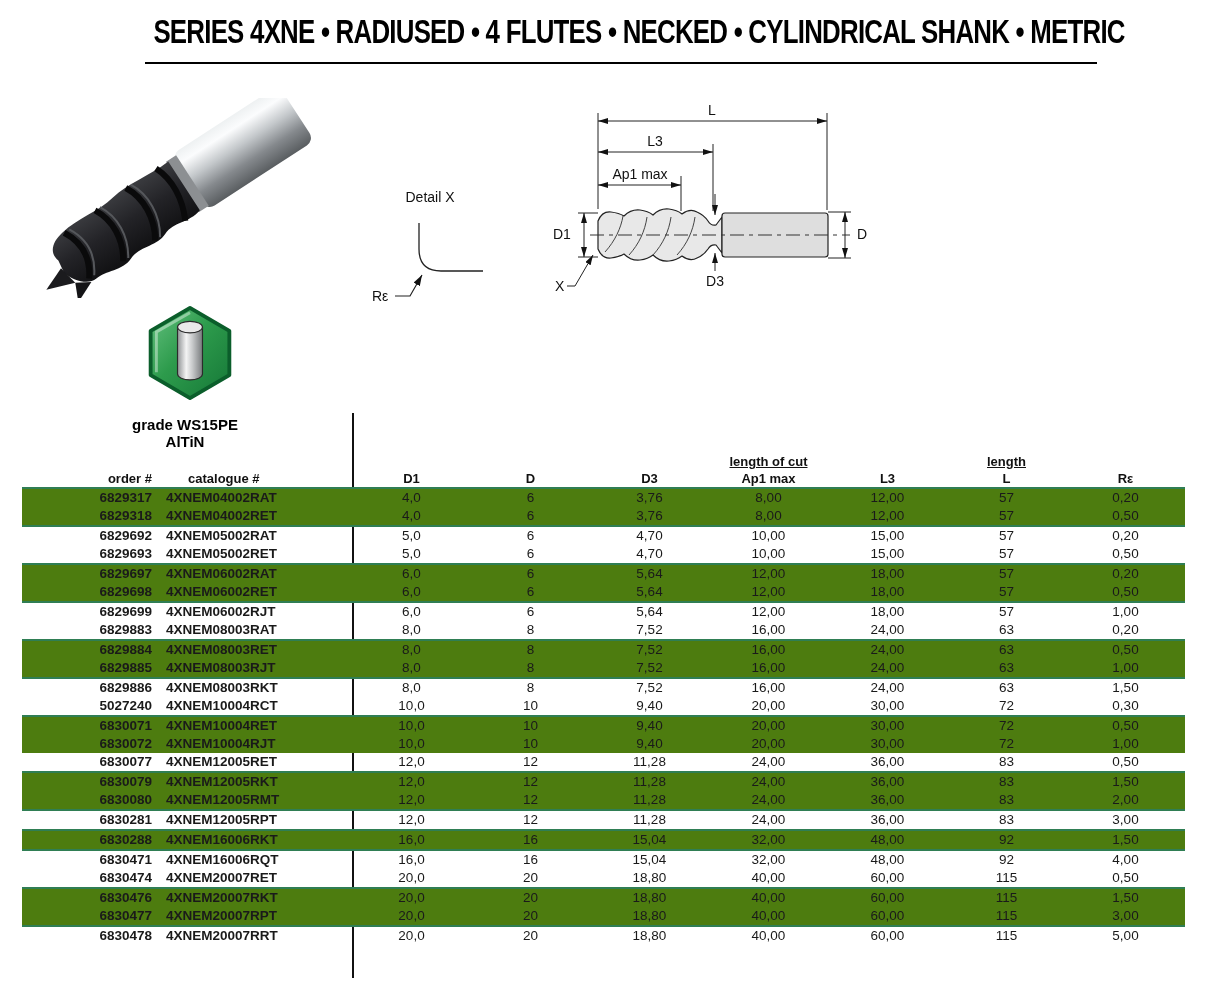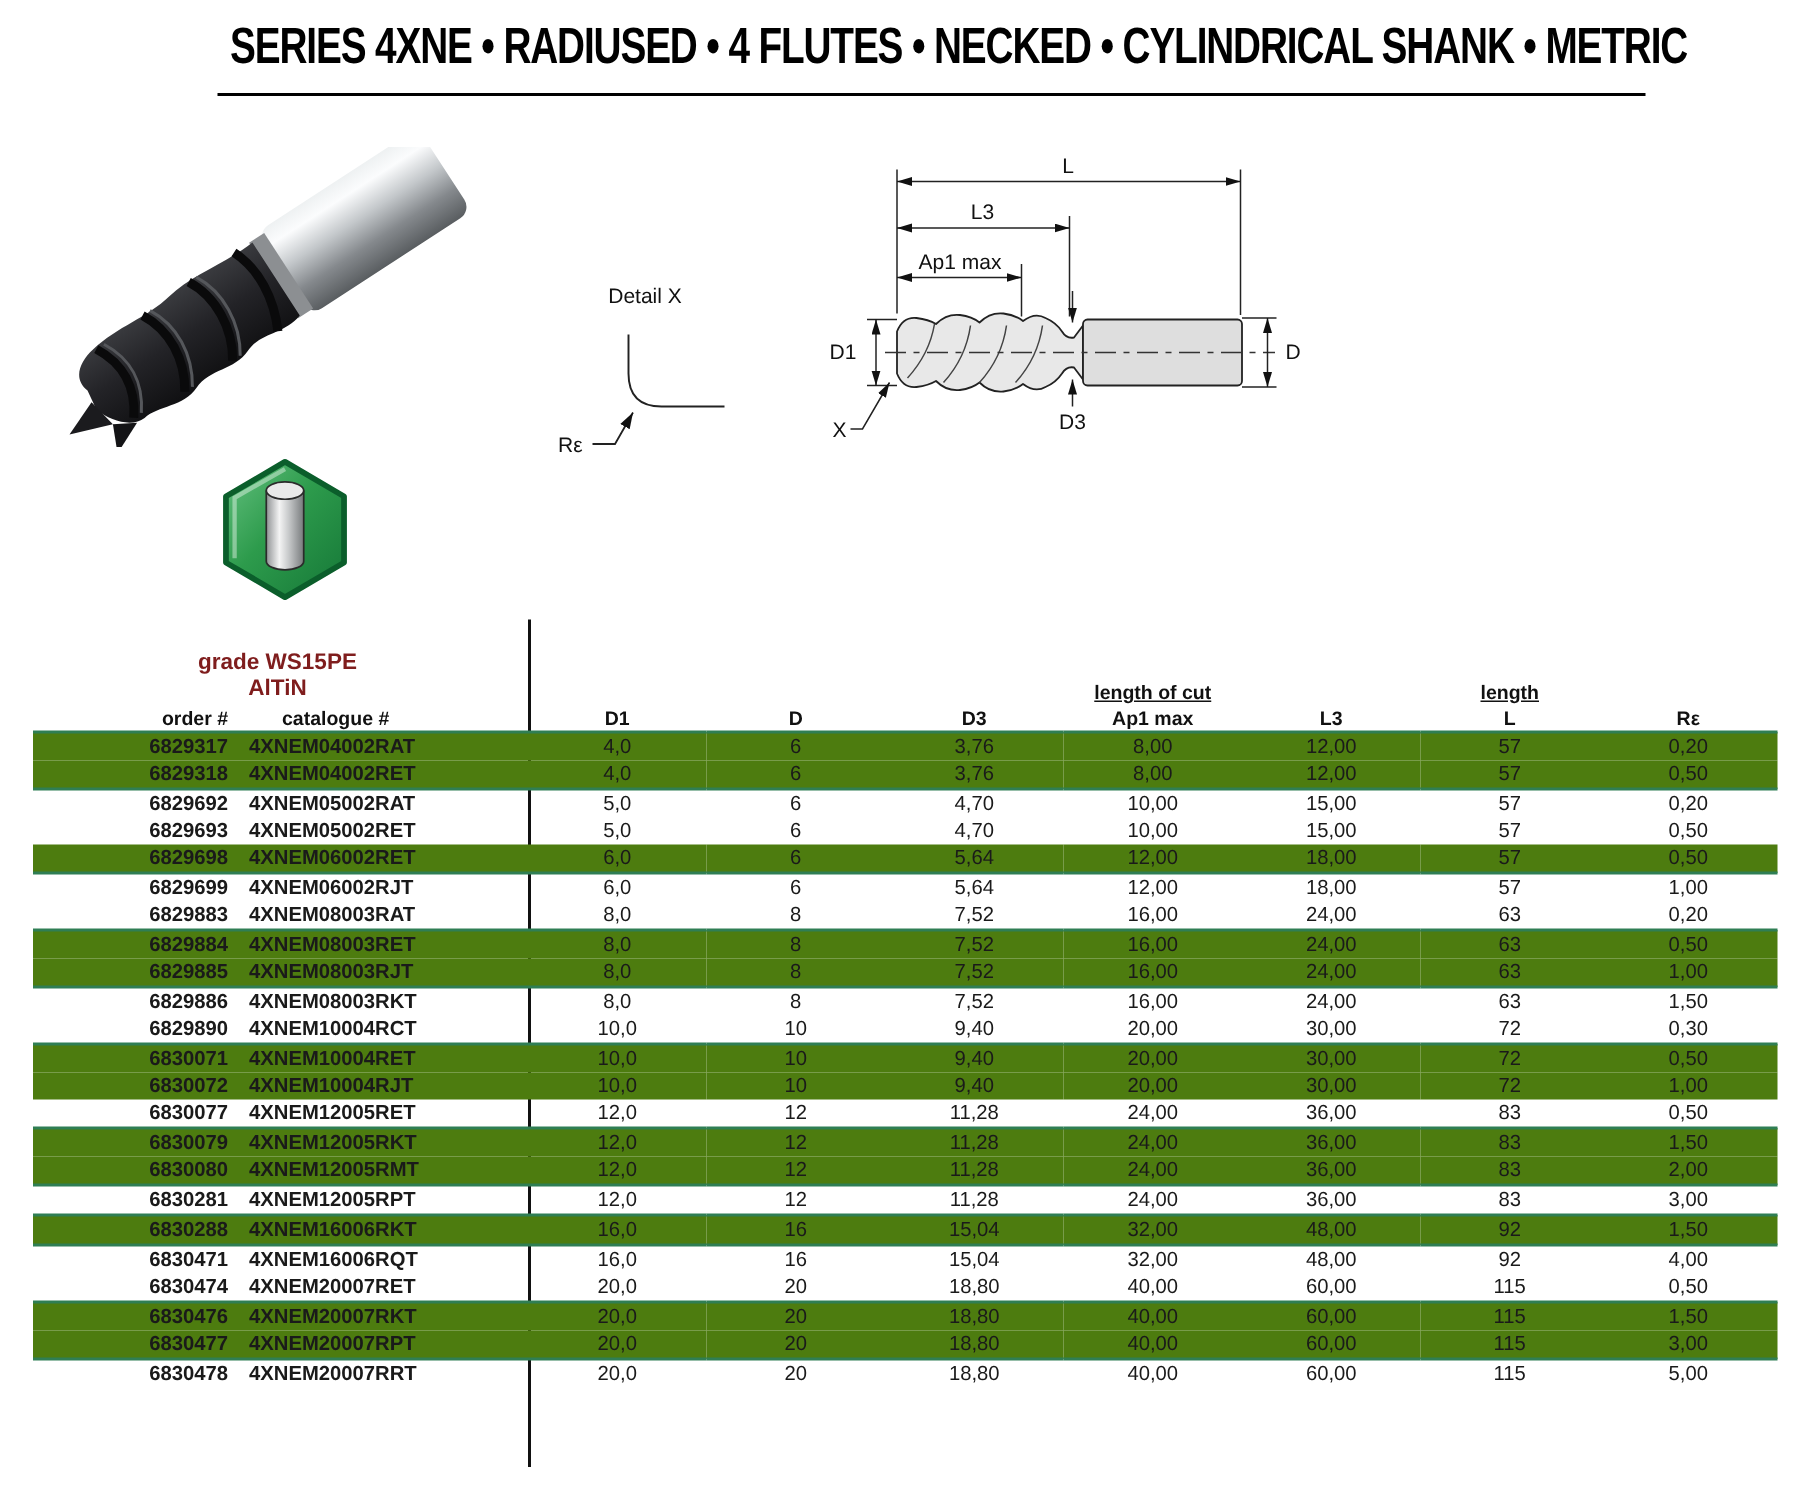--- a/index.html
+++ b/index.html
@@ -4,22 +4,22 @@
 <style>
   html,body{margin:0;padding:0;background:#fff;}
   .page{position:relative;width:1207px;height:997px;background:#fff;overflow:hidden;
         font-family:"Liberation Sans",sans-serif;color:#111;}
   
   .title-wrap{position:absolute;left:0;top:12px;width:1207px;text-align:left;}
   .title{display:inline-block;font-size:34px;font-weight:bold;letter-spacing:-1px;
          transform:scaleX(0.76);transform-origin:center;white-space:nowrap;color:#000;}
   .title-rule{position:absolute;left:145px;top:62px;width:952px;height:2px;background:#000;}
   
-  .grade{position:absolute;left:90px;top:433px;width:190px;text-align:center;
-         font-size:15px;font-weight:bold;line-height:17px;color:#7f1d1d;}
+  .grade{position:absolute;left:90px;top:416px;width:190px;text-align:center;
+         font-size:15px;font-weight:bold;line-height:17px;color:#000000;}
   
   .vdiv{position:absolute;left:352px;top:413px;width:2px;height:565px;background:#111;}
   
   .abs{position:absolute;}
   svg text{font-family:"Liberation Sans",sans-serif;font-size:14px;fill:#111;}
   
   .cat-table{position:absolute;left:22px;top:454px;width:1163px;border-collapse:collapse;
              table-layout:fixed;}
   .cat-table th{font-weight:bold;font-size:13px;padding:0;white-space:nowrap;vertical-align:bottom;}
   .cat-table thead tr.gh th{height:16px;line-height:16px;font-size:13px;text-align:center;text-decoration:underline;}
@@ -242,20 +242,31 @@
           <td>6829693</td>
           <td>4XNEM05002RET</td>
           <td>5,0</td>
           <td>6</td>
           <td>4,70</td>
           <td>10,00</td>
           <td>15,00</td>
           <td>57</td>
           <td>0,50</td>
         </tr>
+        <tr class="hl gs">
+          <td>6829697</td>
+          <td>4XNEM06002RAT</td>
+          <td>6,0</td>
+          <td>6</td>
+          <td>5,64</td>
+          <td>12,00</td>
+          <td>18,00</td>
+          <td>57</td>
+          <td>0,20</td>
+        </tr>
         <tr class="hl ">
           <td>6829698</td>
           <td>4XNEM06002RET</td>
           <td>6,0</td>
           <td>6</td>
           <td>5,64</td>
           <td>12,00</td>
           <td>18,00</td>
           <td>57</td>
           <td>0,50</td>
@@ -309,21 +320,21 @@
           <td>4XNEM08003RKT</td>
           <td>8,0</td>
           <td>8</td>
           <td>7,52</td>
           <td>16,00</td>
           <td>24,00</td>
           <td>63</td>
           <td>1,50</td>
         </tr>
         <tr class="">
-          <td>6829890</td>
+          <td>5027240</td>
           <td>4XNEM10004RCT</td>
           <td>10,0</td>
           <td>10</td>
           <td>9,40</td>
           <td>20,00</td>
           <td>30,00</td>
           <td>72</td>
           <td>0,30</td>
         </tr>
         <tr class="hl gs">

